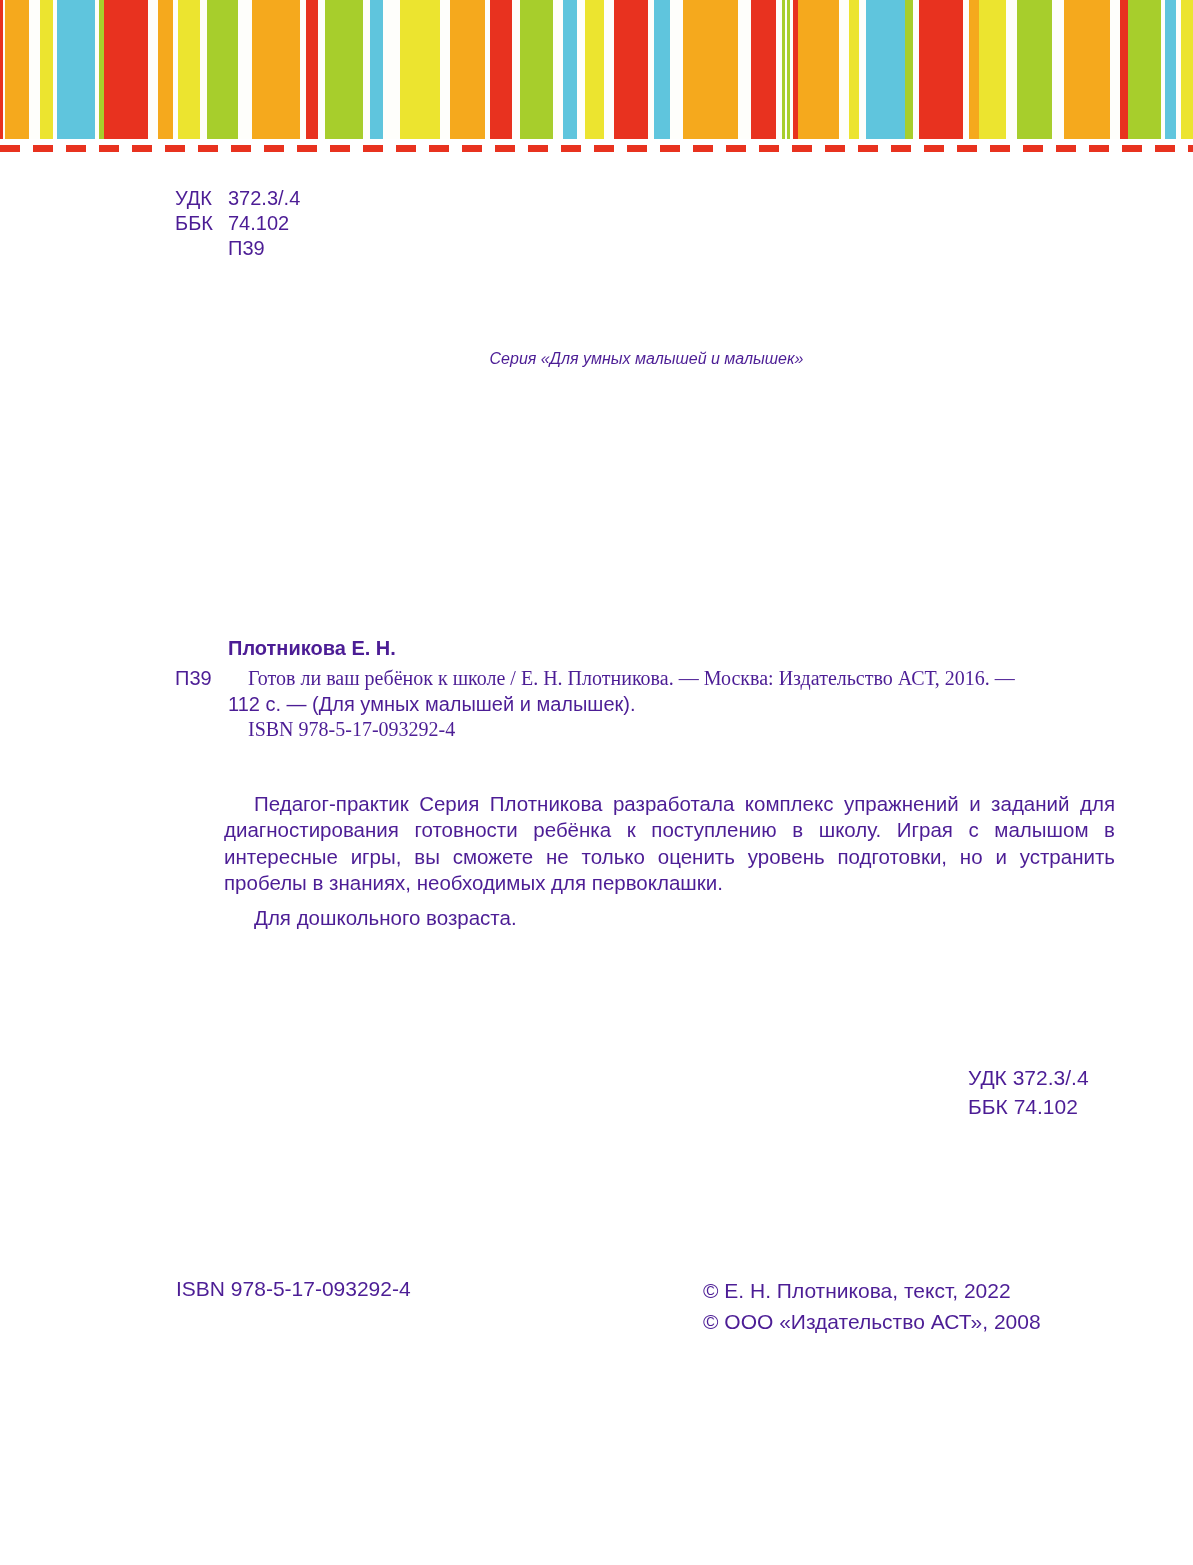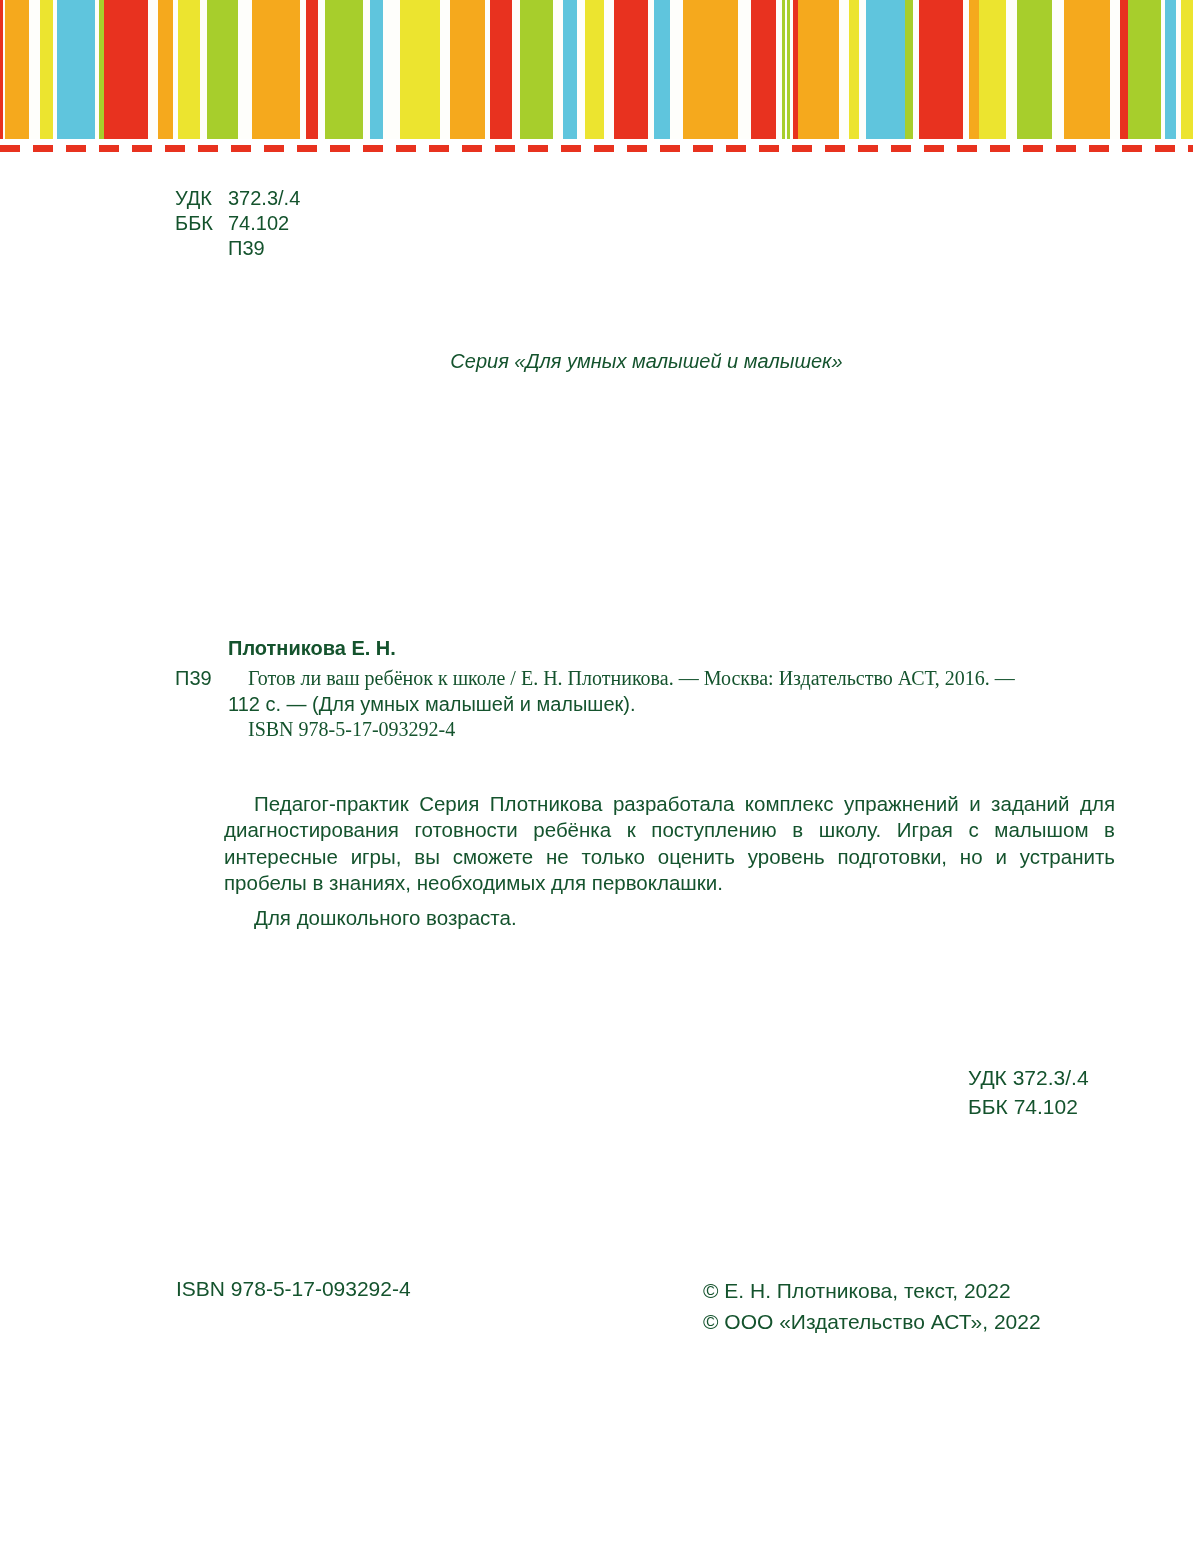--- a/index.html
+++ b/index.html
@@ -23,21 +23,21 @@
   }
   
   .class-top{
     position:absolute;left:175px;top:186px;
     display:grid;grid-template-columns:53px auto;
     font-size:20px;line-height:25px;
   }
   
   .series-line{
     position:absolute;left:175px;top:350px;width:943px;
-    text-align:center;font-style:italic;font-size:20px;
+    text-align:center;font-style:italic;font-size:16px;
   }
   
   .author-heading{
     position:absolute;left:228px;top:637px;
     font-size:20px;font-weight:bold;
   }
   .catalog-card{
     position:absolute;left:175px;top:666px;width:990px;
     font-size:20px;line-height:25.5px;
   }
@@ -62,21 +62,21 @@
     font-size:21px;white-space:nowrap;
   }
   .copyright-col{
     position:absolute;left:703px;top:1276px;
     font-size:21px;line-height:30.5px;white-space:nowrap;
   }
 </style>
 </head>
 <body>
 
-<div class="page" style="color: #14532d;">
+<div class="page" style="color: #4c1d95;">
 
   <div class="stripe-band">
       <div class="stripe" style="width: 3px; background: rgb(232, 50, 31);"></div>
       <div class="stripe" style="width: 2px; background: rgb(254, 254, 251);"></div>
       <div class="stripe" style="width: 24px; background: rgb(245, 169, 29);"></div>
       <div class="stripe" style="width: 11px; background: rgb(254, 254, 251);"></div>
       <div class="stripe" style="width: 13px; background: rgb(236, 228, 47);"></div>
       <div class="stripe" style="width: 4px; background: rgb(254, 254, 251);"></div>
       <div class="stripe" style="width: 38px; background: rgb(95, 197, 221);"></div>
       <div class="stripe" style="width: 4px; background: rgb(254, 254, 251);"></div>
@@ -175,16 +175,16 @@
 
   <div class="class-bottom">
     <div>УДК 372.3/.4</div>
     <div>ББК 74.102</div>
   </div>
 
   <div class="footer-isbn">ISBN 978-5-17-093292-4</div>
 
   <div class="copyright-col">
     <div>© Е. Н. Плотникова, текст, 2022</div>
-    <div>© ООО «Издательство АСТ», 2022</div>
+    <div>© ООО «Издательство АСТ», 2008</div>
   </div>
 
 </div>
 
 </body></html>

